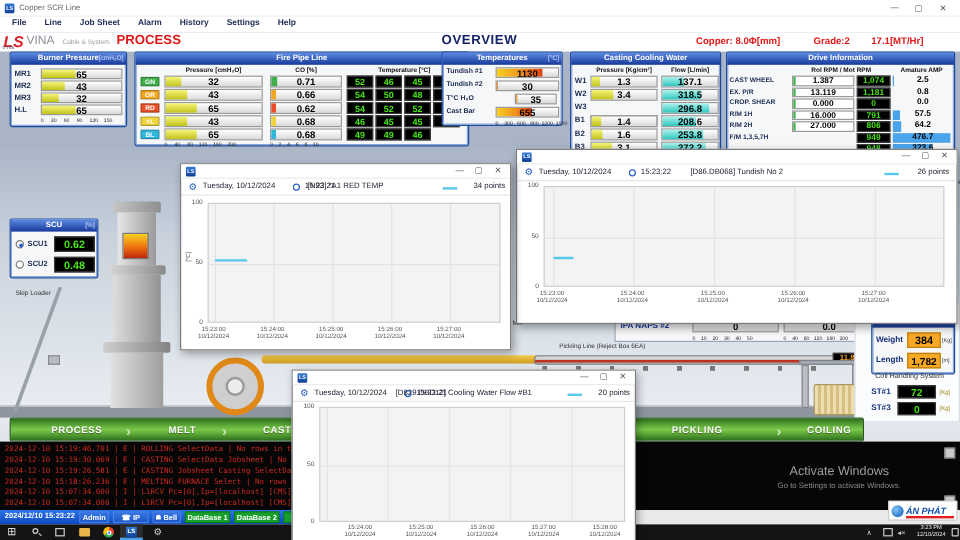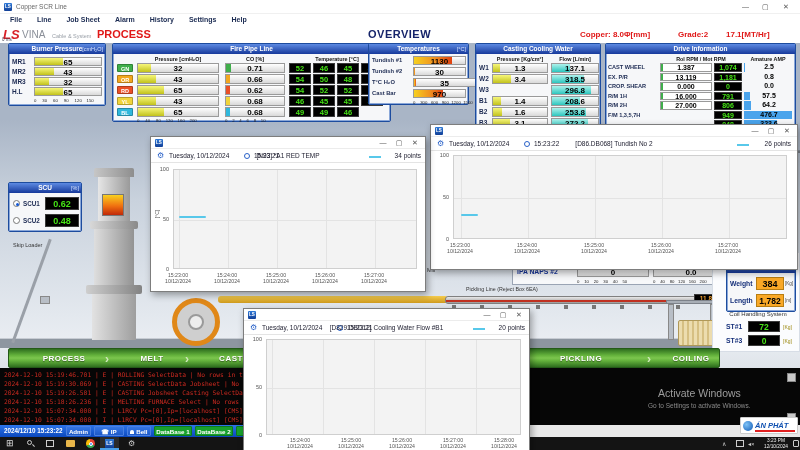--- a/index.html
+++ b/index.html
@@ -226,28 +226,28 @@
     <div class="tk" style="left:44px;top:12px;width:53px;height:9px">
         <div class="fl fh" style="width: 75%;"></div>
         <div class="tv">1130</div>
       </div>
     <span class="lb" style="left:3px;top:24px;font-size:5.8px">Tundish #2</span>
     <div class="tk" style="left:44px;top:23px;width:53px;height:9px">
         <div class="fl fh" style="width: 2%;"></div>
         <div class="tv">30</div>
       </div>
     <span class="lb" style="left:3px;top:35px;font-size:5.8px">T°C H₂O</span>
-    <div class="tk" style="left:44px;top:34px;width:63px;height:9px">
+    <div class="tk" style="left:60px;top:34px;width:35px;height:9px">
         <div class="fl fh" style="width: 3%;"></div>
         <div class="tv">35</div>
       </div>
     <span class="lb" style="left:3px;top:46px;font-size:5.8px">Cast Bar</span>
     <div class="tk" style="left:44px;top:45px;width:53px;height:9px">
         <div class="fl fh" style="width: 56%;"></div>
-        <div class="tv">970</div>
+        <div class="tv">655</div>
       </div>
     <span class="ax" style="left:44px;top:56px;width:53px">0    300   600   900  1200  1500</span>
   </div>
 
   <div class="panel" style="left:475px;top:43px;width:126px;height:86px">
     <div class="pt"><span>Casting Cooling Water</span></div>
     <span class="hd" style="left:14px;top:11.5px;width:60px">Pressure [Kg/cm²]</span>
     <span class="hd" style="left:74px;top:11.5px;width:50px">Flow [L/min]</span>
     <span class="lb" style="left:3px;top:20px;font-size:6.5px">W1</span>
     <div class="tk" style="left:16px;top:19px;width:56px;height:9.5px">

